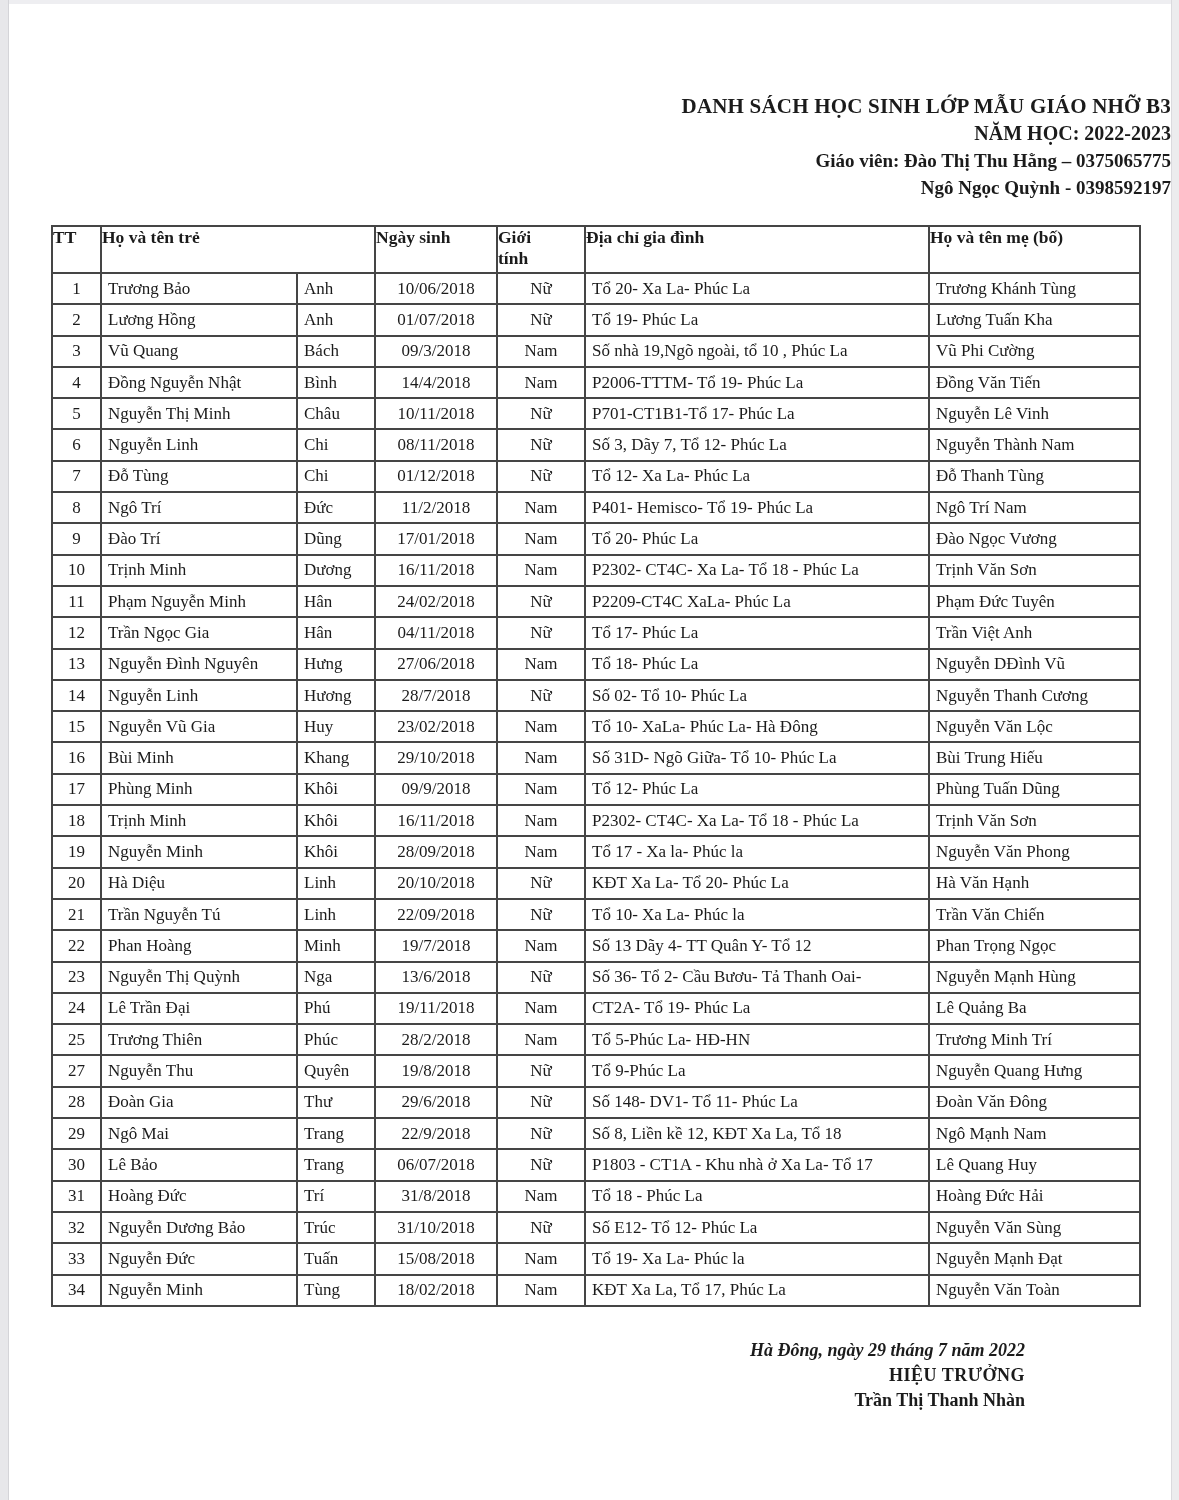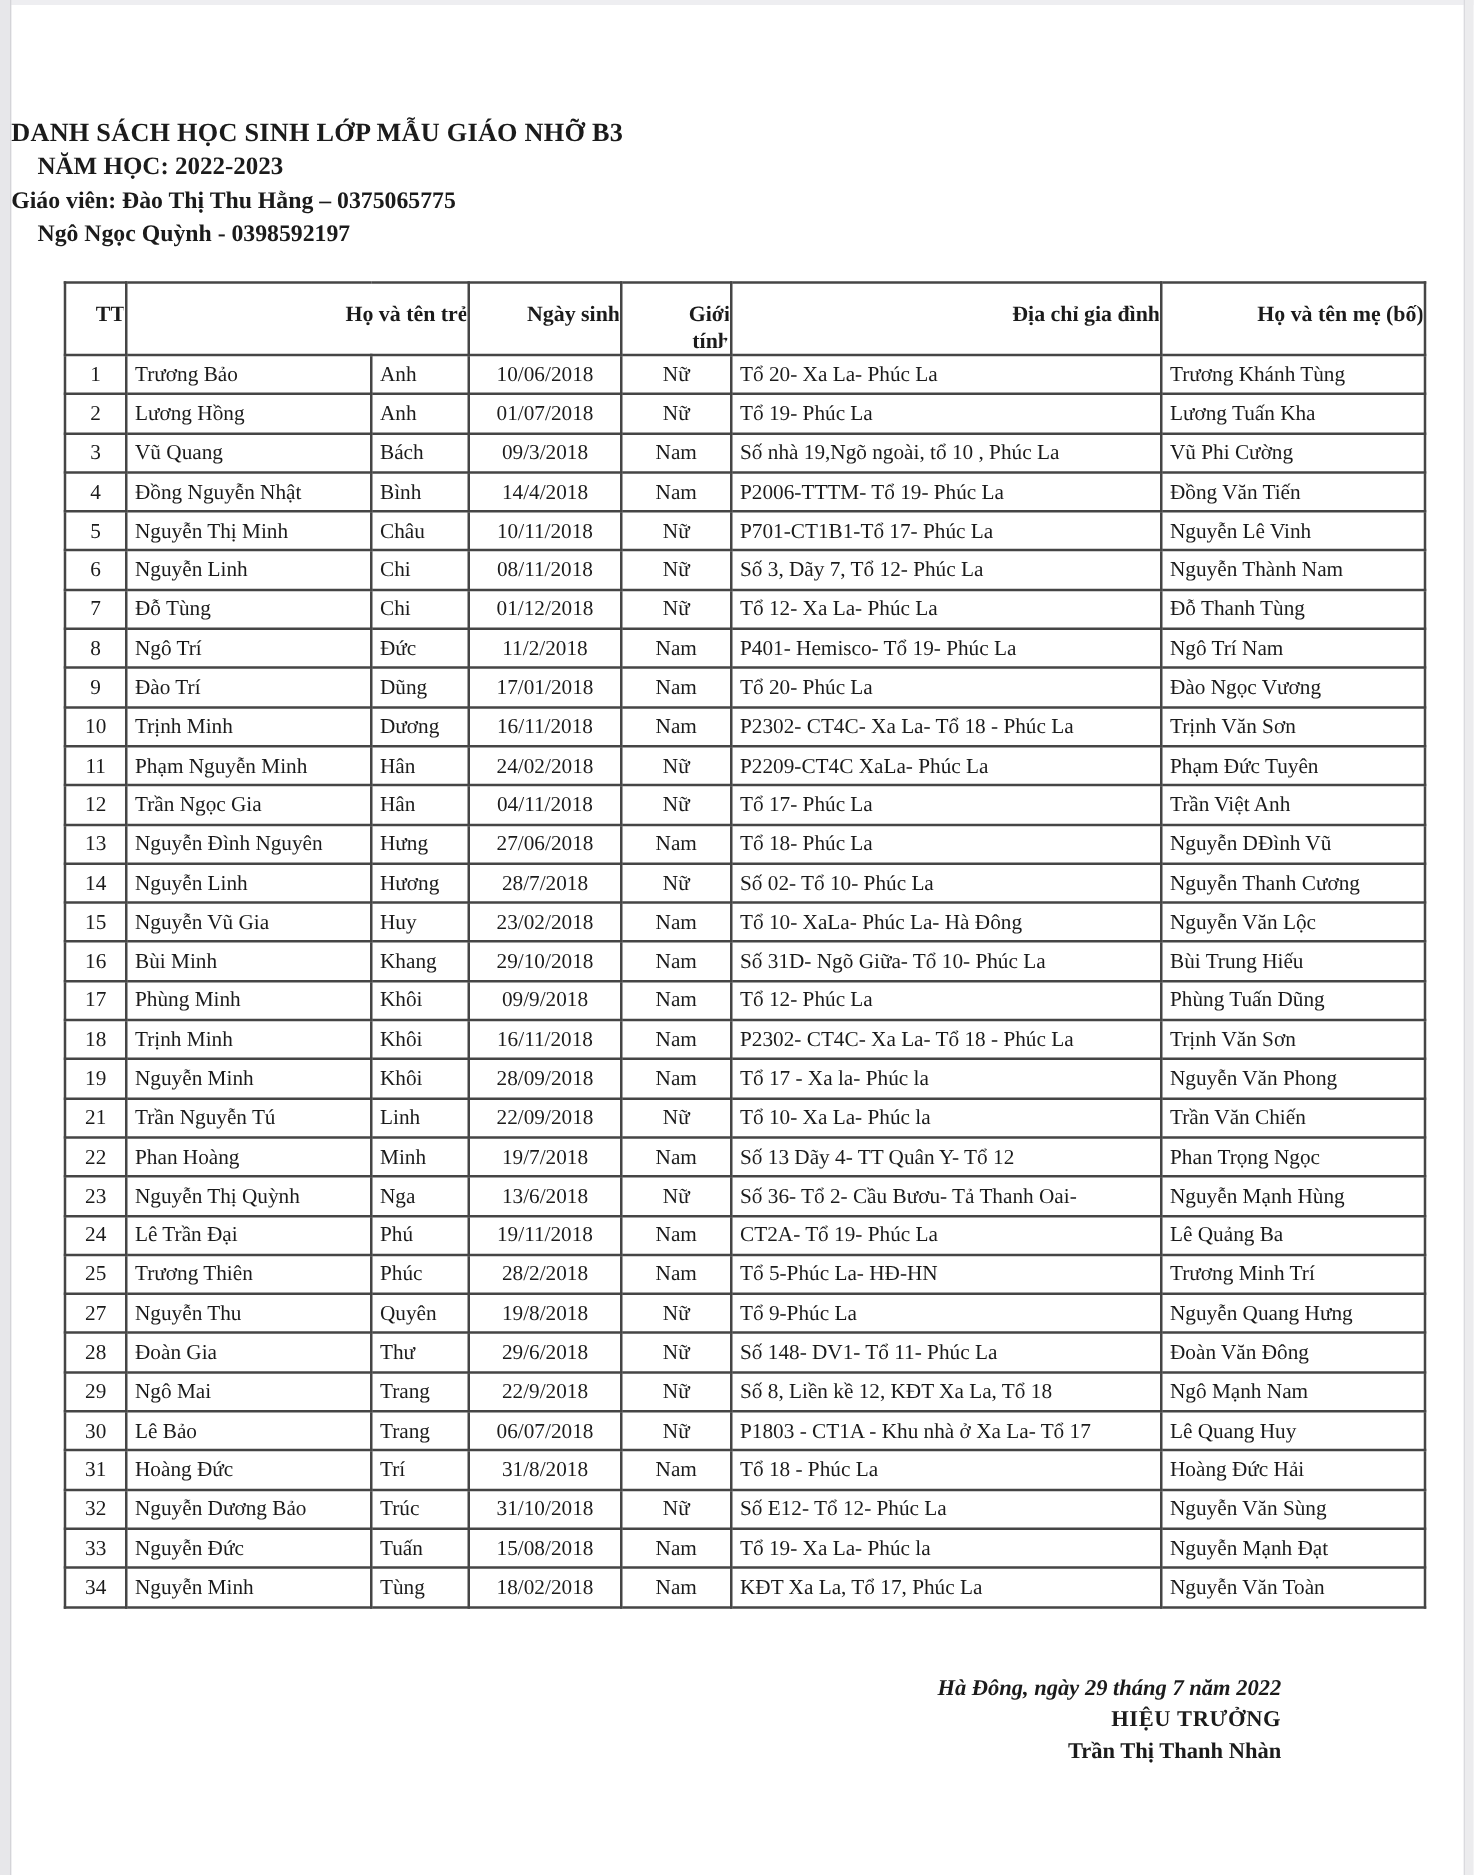--- a/index.html
+++ b/index.html
@@ -18,39 +18,39 @@
   .scan-edge-right {
     position: absolute; right: 0; top: 0; width: 8px; height: 1500px;
     background: #ececee; border-left: 1px solid #dadade;
   }
   .scan-edge-top {
     position: absolute; left: 0; top: 0; width: 1179px; height: 4px;
     background: #eeeef1;
   }
   .title-block {
     position: absolute; left: 9px; top: 93px; width: 1162px;
-    text-align: left; font-weight: bold; line-height: 27px;
+    text-align: right; font-weight: bold; line-height: 27px;
   }
   .title-line1 { font-size: 21px; letter-spacing: 0.2px; }
   .title-line2 { font-size: 20px; padding-left: 21px; }
   .title-line3 { font-size: 19px; }
   .title-line4 { font-size: 19px; margin-left: 21px; }
   table.roster {
     position: absolute; left: 51px; top: 225px;
     width: 1088px; table-layout: fixed;
     border-collapse: collapse;
   }
   table.roster th, table.roster td {
     border: 2px solid #454545;
     overflow: hidden; white-space: nowrap;
   }
   table.roster thead th {
-    height: 47px; vertical-align: top; text-align: right;
-    font-weight: bold; font-size: 17.5px; padding-top: 14px;
-    white-space: pre-line; line-height: 21px; border-radius: 19px;
+    height: 47px; vertical-align: top; text-align: left;
+    font-weight: bold; font-size: 17.5px; padding-top: 0;
+    white-space: pre-line; line-height: 21px;
   }
   table.roster tbody td {
     height: 31.3px; vertical-align: middle;
     font-size: 17px; padding: 0 6px;
   }
   td.c-tt { text-align: center; padding: 0 2px; }
   td.c-name1 { padding-left: 13px; }
   td.c-name2 { padding-left: 10px; }
   td.c-dob { text-align: center; }
   td.c-gender { text-align: center; }
@@ -265,20 +265,29 @@
       <tr>
         <td class="c-tt">19</td>
         <td class="c-name1">Nguyễn Minh</td>
         <td class="c-name2">Khôi</td>
         <td class="c-dob">28/09/2018</td>
         <td class="c-gender">Nam</td>
         <td class="c-address">Tổ 17 - Xa la- Phúc la</td>
         <td class="c-parent">Nguyễn Văn Phong</td>
       </tr>
       <tr>
+        <td class="c-tt">20</td>
+        <td class="c-name1">Hà Diệu</td>
+        <td class="c-name2">Linh</td>
+        <td class="c-dob">20/10/2018</td>
+        <td class="c-gender">Nữ</td>
+        <td class="c-address">KĐT Xa La- Tổ 20- Phúc La</td>
+        <td class="c-parent">Hà Văn Hạnh</td>
+      </tr>
+      <tr>
         <td class="c-tt">21</td>
         <td class="c-name1">Trần Nguyễn Tú</td>
         <td class="c-name2">Linh</td>
         <td class="c-dob">22/09/2018</td>
         <td class="c-gender">Nữ</td>
         <td class="c-address">Tổ 10- Xa La- Phúc la</td>
         <td class="c-parent">Trần Văn Chiến</td>
       </tr>
       <tr>
         <td class="c-tt">22</td>

